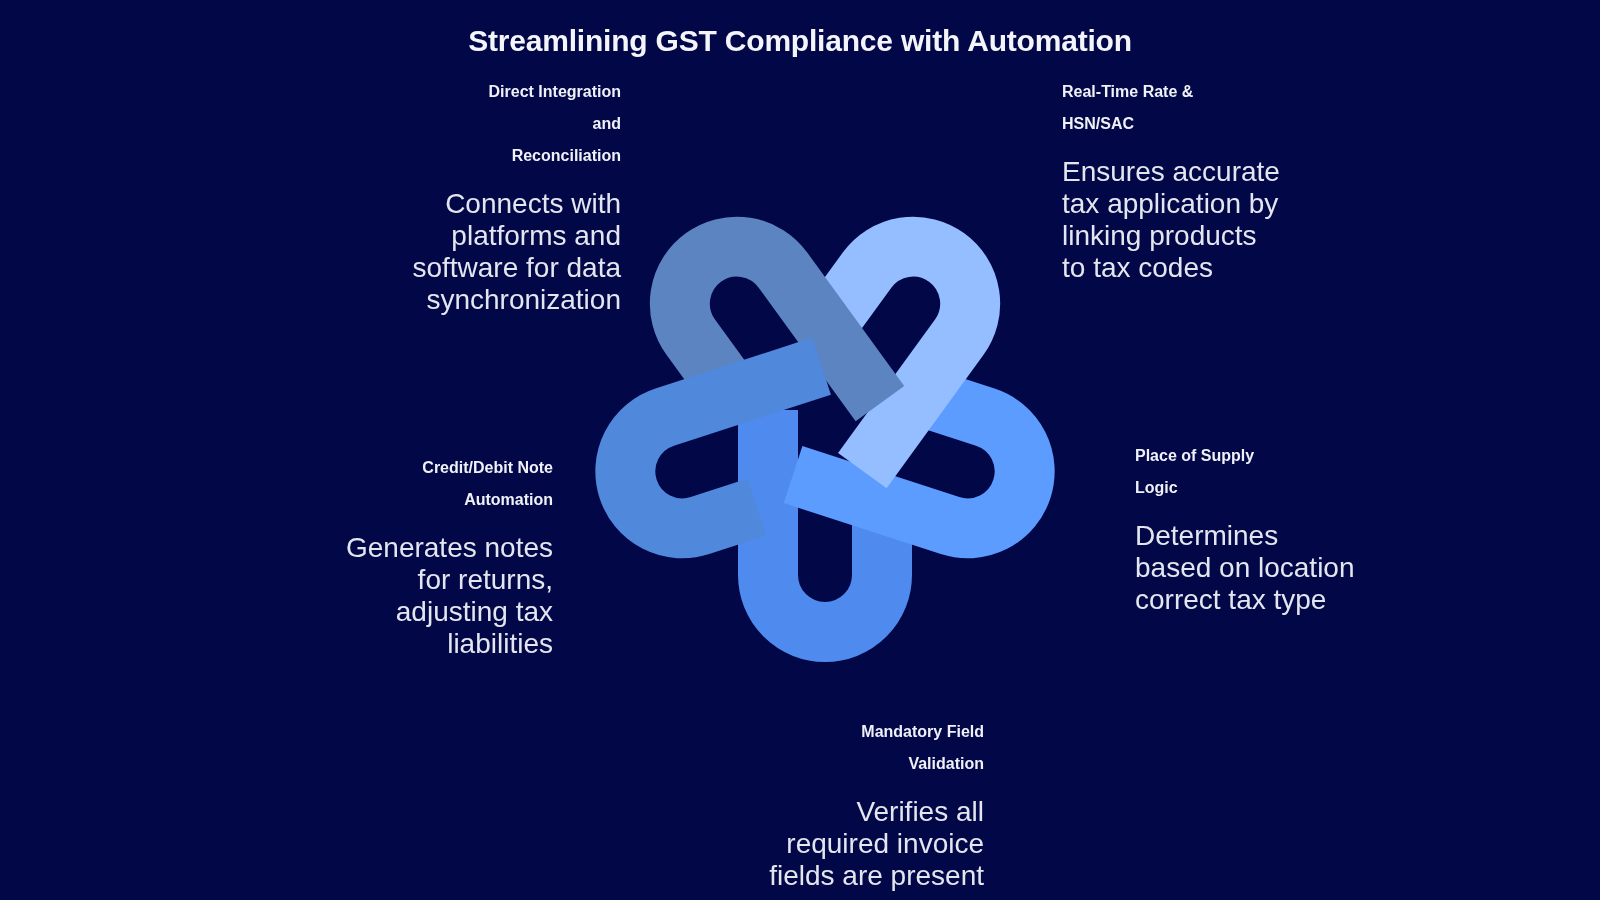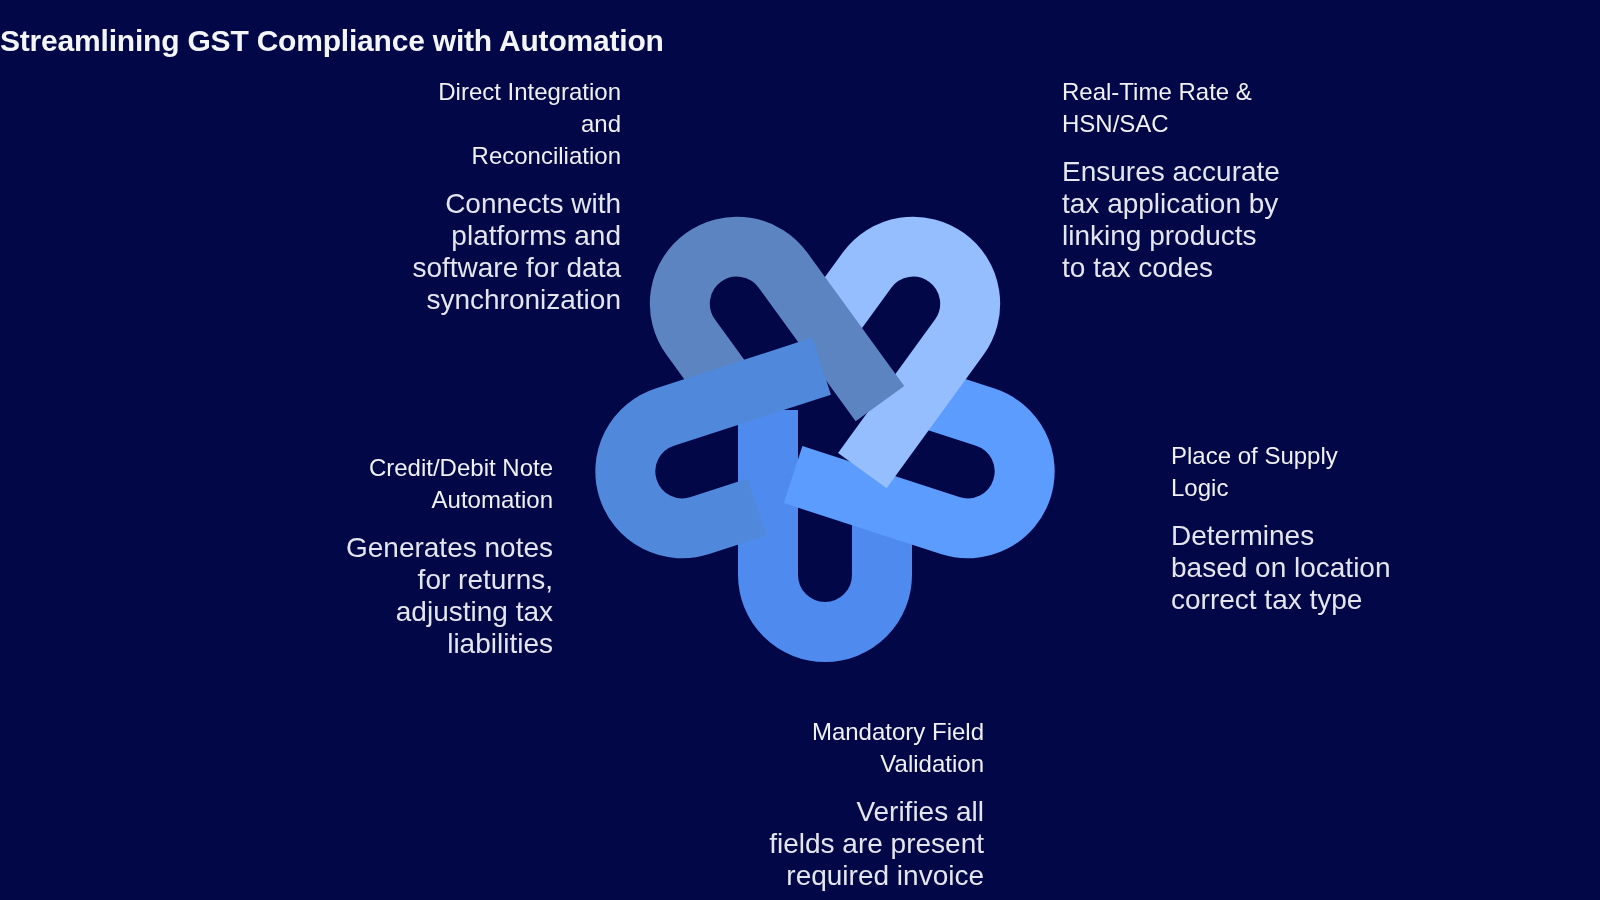--- a/index.html
+++ b/index.html
@@ -5,33 +5,33 @@
   html, body { margin: 0; padding: 0; }
   body {
     width: 1600px; height: 900px; overflow: hidden;
     background: #020748;
     font-family: "Liberation Sans", "DejaVu Sans", sans-serif;
     color: #ECEEF6;
     position: relative;
   }
   .title {
     position: absolute; left: 0; width: 1600px; top: 24px;
-    text-align: left; font-size: 30px; font-weight: bold; letter-spacing: -0.2px;
+    text-align: center; font-size: 30px; font-weight: bold; letter-spacing: -0.2px;
     color: #F4F5FA;
   }
   .block { position: absolute; }
-  .block .head { font-weight: normal; font-size: 24px; line-height: 32px; color: #F0F1F7; }
+  .block .head { font-weight: bold; font-size: 16px; line-height: 32px; color: #F0F1F7; }
   .block .desc { font-size: 28px; line-height: 32px; margin-top: 16px; color: #E4E6EF; }
   .right-align { text-align: right; }
   .left-align { text-align: left; }
   .center-align { text-align: right; }
   #b-tl { left: 380px; top: 76px; width: 241px; }
   #b-tr { left: 1062px; top: 76px; width: 240px; }
   #b-l  { left: 324px; top: 440px; width: 229px; margin-top: 12px; }
-  #b-r  { left: 1135px; top: 440px; width: 240px; margin-left: 36px; }
+  #b-r  { left: 1135px; top: 440px; width: 240px; }
   #b-b  { left: 700px; top: 716px; width: 284px; }
   svg.knot { position: absolute; left: 0; top: 0; }
 </style>
 </head>
 <body>
 
 <div class="title">Streamlining GST Compliance with Automation</div>
 
 <svg class="knot" width="1600" height="900" viewBox="0 0 1600 900">
   <defs>
@@ -114,16 +114,16 @@
   </div>
 </div>
 
 <div class="block center-align" id="b-b">
   <div class="head">
     <div>Mandatory Field</div>
     <div>Validation</div>
   </div>
   <div class="desc">
     <div>Verifies all</div>
+    <div>required invoice</div>
     <div>fields are present</div>
-    <div>required invoice</div>
   </div>
 </div>
 
 </body></html>

